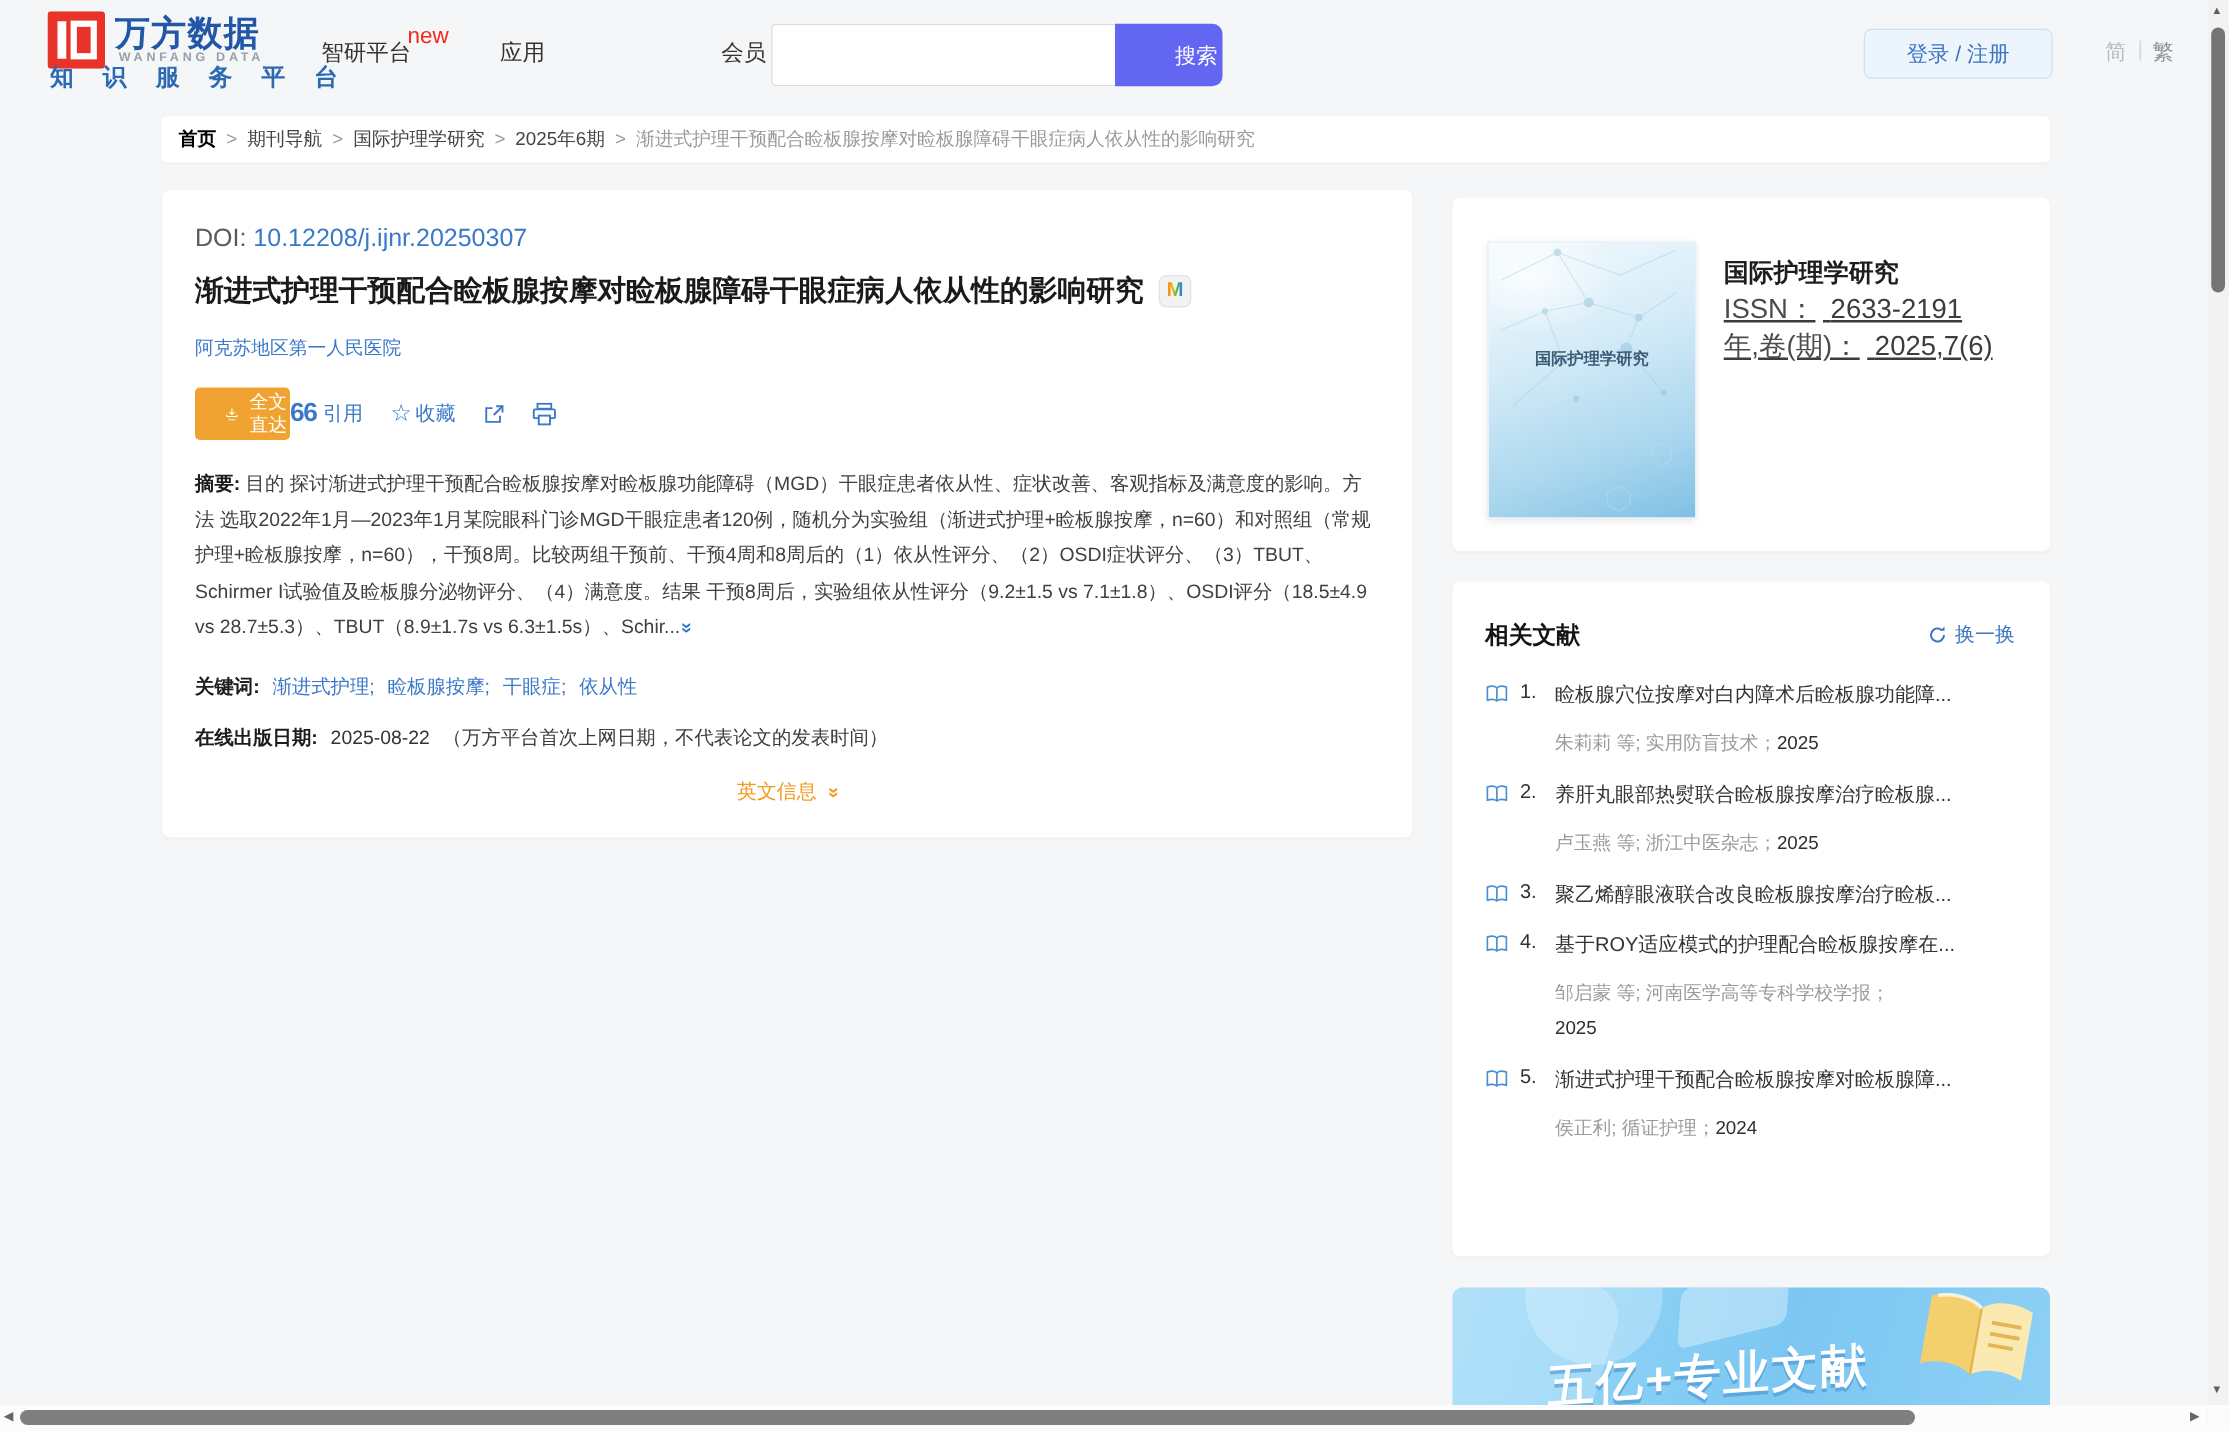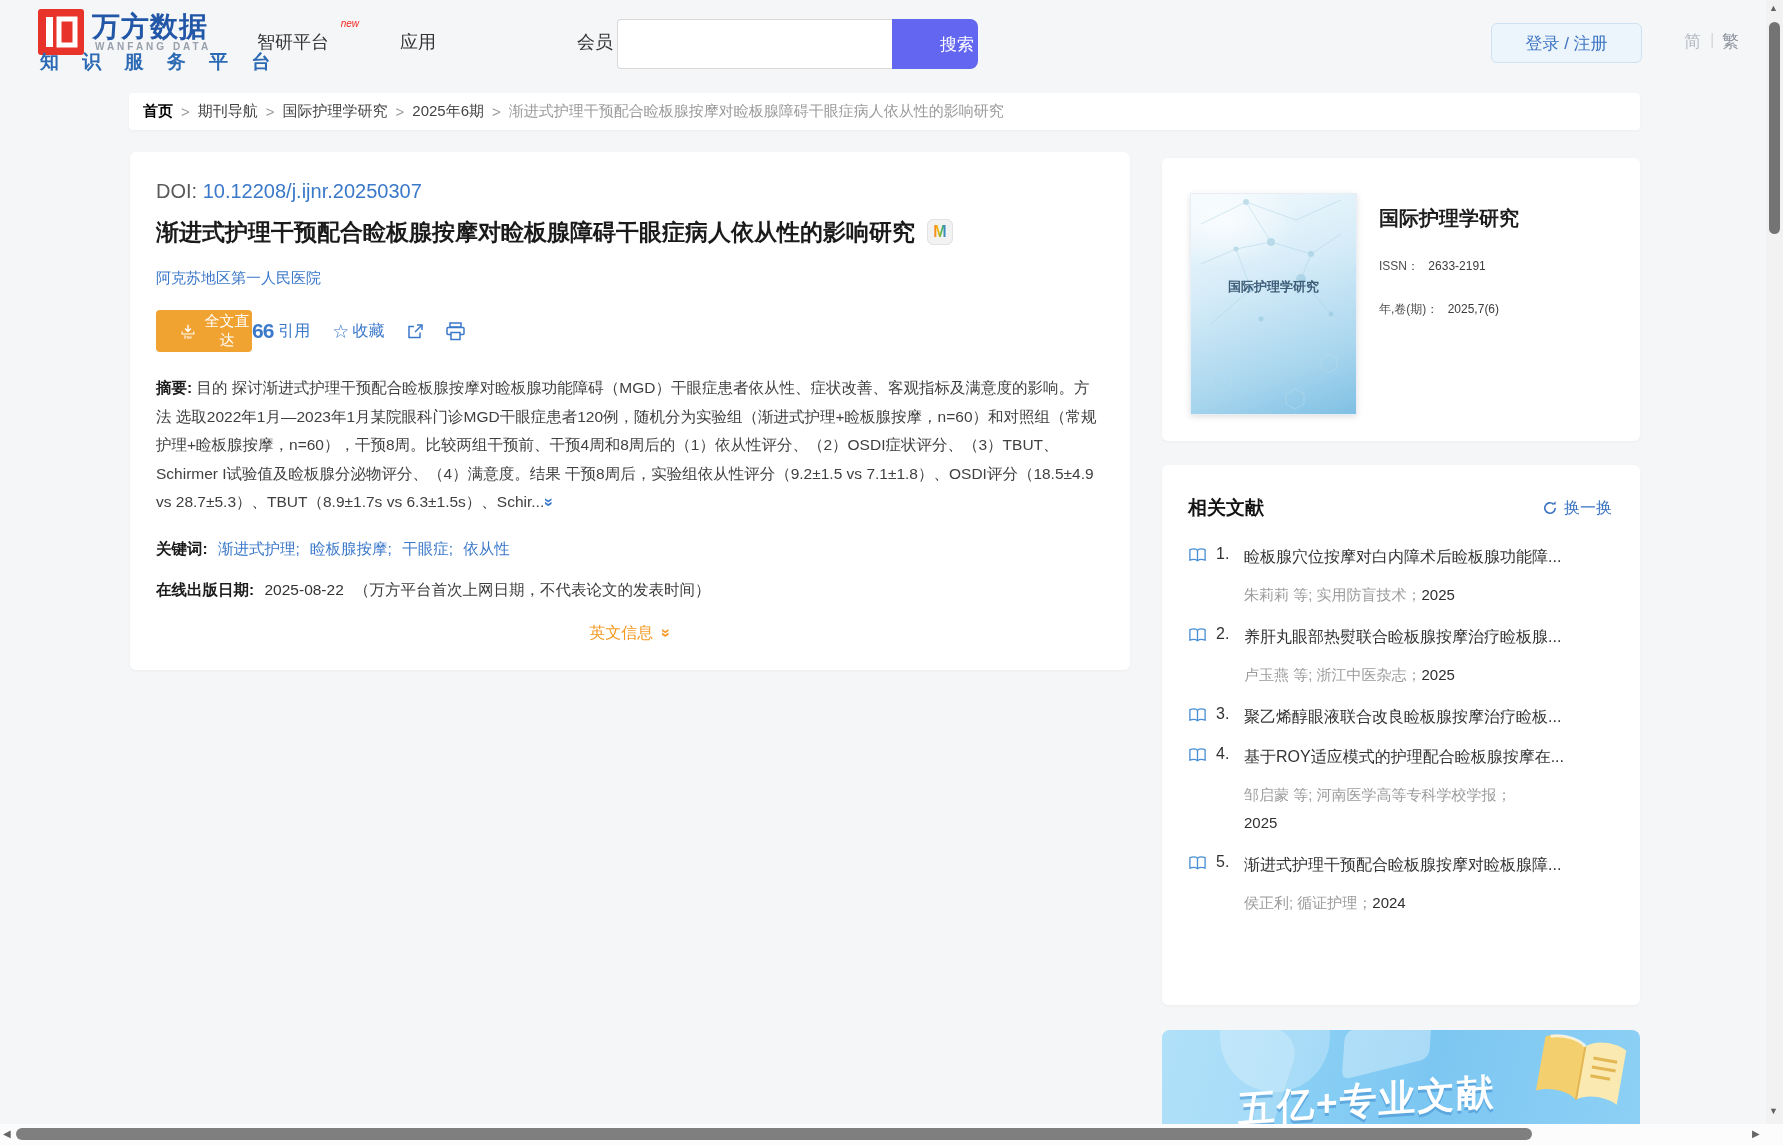--- a/index.html
+++ b/index.html
@@ -8,21 +8,21 @@
   .page { position:relative; width:1783px; height:1145px; overflow:hidden; background:#f5f6f8; }
 
   
   .header { position:absolute; left:0; top:0; width:1783px; height:80px; }
   .logo-icon { position:absolute; left:38px; top:9px; width:46px; height:46px; }
   .brand-zh { position:absolute; left:92px; top:8px; font-size:28px; font-weight:800; color:#2257a7; letter-spacing:1px; }
   .brand-en { position:absolute; left:95px; top:41px; font-size:10px; font-weight:700; letter-spacing:3px; color:#98a0ac; }
   .tagline { position:absolute; left:40px; top:49px; font-size:19px; font-weight:600; letter-spacing:9px; color:#2d6ab4; }
   .nav-item { position:absolute; top:30px; font-size:18px; color:#333; cursor:pointer; }
   .nav-1 { left:257px; } .nav-2 { left:400px; } .nav-3 { left:577px; }
-  .nav-badge { position:absolute; top:-12px; right:-30px; font-size:10px; color:#f5271c; font-style:italic; }
+  .nav-badge { position:absolute; top:-12px; right:-30px; font-size:18px; color:#f5271c; }
   .search-wrap { position:absolute; left:617px; top:19px; height:50px; display:flex; }
   .search-input { width:275px; height:50px; border:1px solid #d9d9d9; border-right:none; border-radius:4px 0 0 4px; background:#fff; padding:0 12px; font-size:16px; outline:none; }
   .search-btn { width:86px; height:50px; background:#6366f1; color:#fff; font-size:17px; border:none; border-radius:0 8px 8px 0; cursor:pointer;padding-left:44px; }
   .login-btn { position:absolute; left:1491px; top:23px; width:151px; height:40px; background:#edf5fc; border:1px solid #cfe0f3; border-radius:6px; color:#3b74c2; font-size:17px; display:flex; align-items:center; justify-content:center; cursor:pointer; }
   .lang { position:absolute; top:30px; font-size:17px; }
   .lang-s { left:1684px; color:#b7bcc4; } .lang-div { left:1710px; color:#d5d8dd; } .lang-t { left:1722px; color:#8d939d; }
 
   
   .breadcrumb { position:absolute; left:129px; top:93px; width:1511px; height:37px; background:#fff; border-radius:4px; box-shadow:0 1px 3px rgba(0,0,0,.04); display:flex; align-items:center; padding:0 14px; font-size:15px; white-space:nowrap; overflow:hidden; }
   .crumb { color:#444; cursor:pointer; }
@@ -34,21 +34,21 @@
   .article-card { position:absolute; left:130px; top:152px; width:1000px; background:#fff; border-radius:6px; box-shadow:0 1px 3px rgba(0,0,0,.04); padding:28px 26px 26px 26px; }
   .doi-row { font-size:20px; color:#5a5a5a; }
   .doi-link { color:#3a78c9; cursor:pointer; }
   .article-title { margin-top:12px; font-size:23px; font-weight:800; color:#1a1a1a; line-height:34px; }
   .m-badge { display:inline-flex; align-items:center; justify-content:center; width:26px; height:26px; margin-left:12px; background:#f2f2f2; border:1px solid #e2e2e2; border-radius:6px; font-size:16px; font-weight:800; vertical-align:3px;
              background-image:none; }
   .m-badge span { background:linear-gradient(90deg,#f58220 10%,#f7b500 35%,#52b54b 60%,#2f7fe0 90%); -webkit-background-clip:text; background-clip:text; color:transparent; }
   .author-row { margin-top:18px; font-size:15px; color:#3a78c9; }
   .affil-row { margin-top:20px; font-size:15px; color:#3a78c9; }
   .actions-row { margin-top:22px; display:flex; align-items:center; }
-  .fulltext-btn { width:96px; height:42px; background:#f0a330; border:none; border-radius:4px; color:#fff; font-size:15px; display:flex; align-items:center; justify-content:center; gap:6px; cursor:pointer;padding-left:24px; }
+  .fulltext-btn { width:76px; height:42px; background:#f0a330; border:none; border-radius:4px; color:#fff; font-size:15px; display:flex; align-items:center; justify-content:center; gap:6px; cursor:pointer;padding-left:24px; }
   .act-link { display:flex; align-items:center; color:#3a78c9; font-size:16px; cursor:pointer; }
   .cite { } .fav { margin-left:22px; } .share { margin-left:22px; } .print { margin-left:20px; }
   .quote66 { font-size:21px; font-weight:800; letter-spacing:-1px; margin-right:5px; }
   .star { font-size:19px; margin-right:3px; }
   .abstract { margin-top:22px; font-size:15.5px; line-height:28.5px; color:#3f3f3f; }
   .abstract b { color:#1c1c1c; }
   .dchev { display:inline-block; transform:rotate(90deg); color:#3a78c9; font-weight:700; font-size:16px; }
   .kw-row { margin-top:22px; font-size:15.5px; }
   .kw-row b { color:#1c1c1c; }
   .kw { color:#3a78c9; margin-left:6px; cursor:pointer; }
@@ -60,21 +60,21 @@
 
   
   .journal-card { position:absolute; left:1162px; top:158px; width:478px; height:283px; background:#fff; border-radius:6px; box-shadow:0 1px 3px rgba(0,0,0,.04); display:flex; padding:35px 18px 0 28px; }
   .cover { width:167px; height:222px; flex:none; border:1px solid #e8eef3; box-shadow:0 2px 6px rgba(0,0,0,.12); background:
            radial-gradient(120px 80px at 20% 12%, rgba(255,255,255,.75), rgba(255,255,255,0) 60%),
            linear-gradient(160deg,#f3fafd 0%,#d6ecf8 38%,#a9d6ee 75%,#7fc0e4 100%); position:relative; cursor:pointer; }
   .cover-net { position:absolute; inset:0; opacity:.5; }
   .cover-title { position:absolute; left:0; right:0; top:84px; text-align:center; font-size:13px; font-weight:700; color:#3d5c77; }
   .journal-info { margin-left:22px; padding-top:12px; }
   .journal-name { font-size:20px; font-weight:800; color:#1d1d1d; cursor:pointer; }
-  .j-row { margin-top:26px; font-size:12px; color:#3c3c3c; }
+  .j-row { font-size:22px; color:#3c3c3c;text-decoration:underline; }
   .j-label { color:#4c4c4c; margin-right:6px; }
 
   .related-card { position:absolute; left:1162px; top:465px; width:478px; height:540px; background:#fff; border-radius:6px; box-shadow:0 1px 3px rgba(0,0,0,.04); padding:30px 20px 0 26px; overflow:hidden; }
   .rel-head { display:flex; align-items:center; justify-content:space-between; padding-right:8px; }
   .rel-title { font-size:19px; font-weight:800; color:#141414; }
   .rel-refresh { display:flex; align-items:center; gap:6px; color:#3b74c2; font-size:16px; cursor:pointer; }
   .rel-list { margin-top:24px; }
   .rel-item { display:flex; margin-bottom:16px; }
   .book-icon { flex:none; width:22px; margin-top:2px; }
   .rel-no { flex:none; width:34px; font-size:16px; color:#333; padding-left:6px; }

